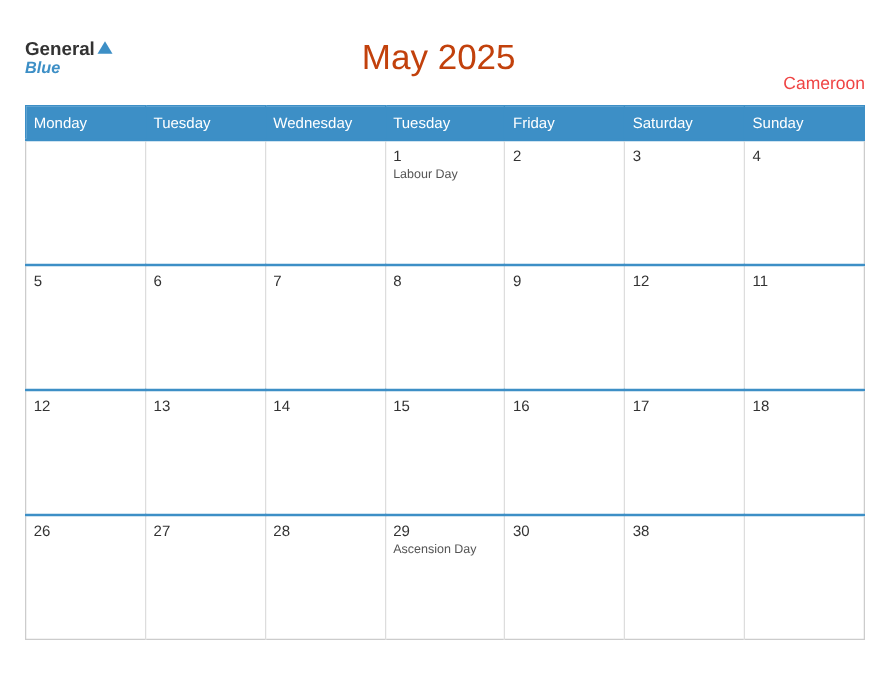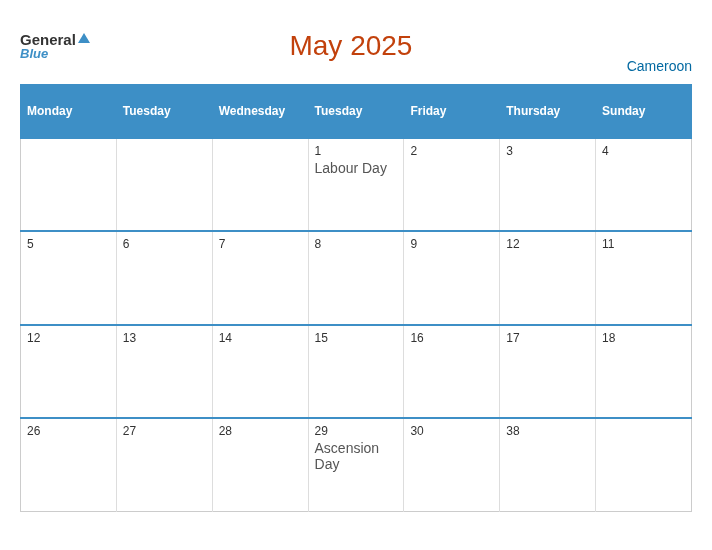--- a/index.html
+++ b/index.html
@@ -59,38 +59,38 @@
     }
     .title {
       font-size: 28px;
       font-weight: normal;
       color: #c2410c;
       text-align: center;
       flex: 1;
     }
     .country {
       font-size: 14px;
-      color: #0369a1;
+      color: #ef4444;
       min-width: 80px;
       text-align: right;
       margin-top: 40px;
     }
     .calendar {
       flex: 1;
       border: 1px solid #ccc;
       border-collapse: collapse;
       width: 100%;
       table-layout: fixed;
     }
     .calendar thead tr th {
       background-color: #3d8fc6;
       color: #fff;
       font-size: 12px;
-      font-weight: bold;
-      padding: 19px 6px;
+      font-weight: normal;
+      padding: 6px 6px;
       text-align: left;
       border: 1px solid #3d8fc6;
     }
     .calendar tbody tr {
       border-top: 2px solid #3d8fc6;
     }
     .calendar tbody tr td {
       vertical-align: top;
       padding: 5px 6px;
       font-size: 12px;
@@ -101,21 +101,21 @@
     }
     .calendar tbody tr td:last-child {
       border-right: none;
     }
     .day-number {
       font-size: 12px;
       color: #333;
       display: block;
     }
     .holiday {
-      font-size: 14px;
+      font-size: 10px;
       color: #555;
       display: block;
       margin-top: 2px;
     }
     table {
       width: 100%;
       border-collapse: collapse;
     }
   </style>
 </head>
@@ -135,21 +135,21 @@
   </div>
 
   <table class="calendar">
     <thead>
       <tr>
         <th>Monday</th>
         <th>Tuesday</th>
         <th>Wednesday</th>
         <th>Tuesday</th>
         <th>Friday</th>
-        <th>Thursday</th>
+        <th>Saturday</th>
         <th>Sunday</th>
       </tr>
     </thead>
     <tbody id="calendar-body">
     <tr>
           <td></td>
           <td></td>
           <td></td>
           <td>
             <span class="day-number">1</span>

